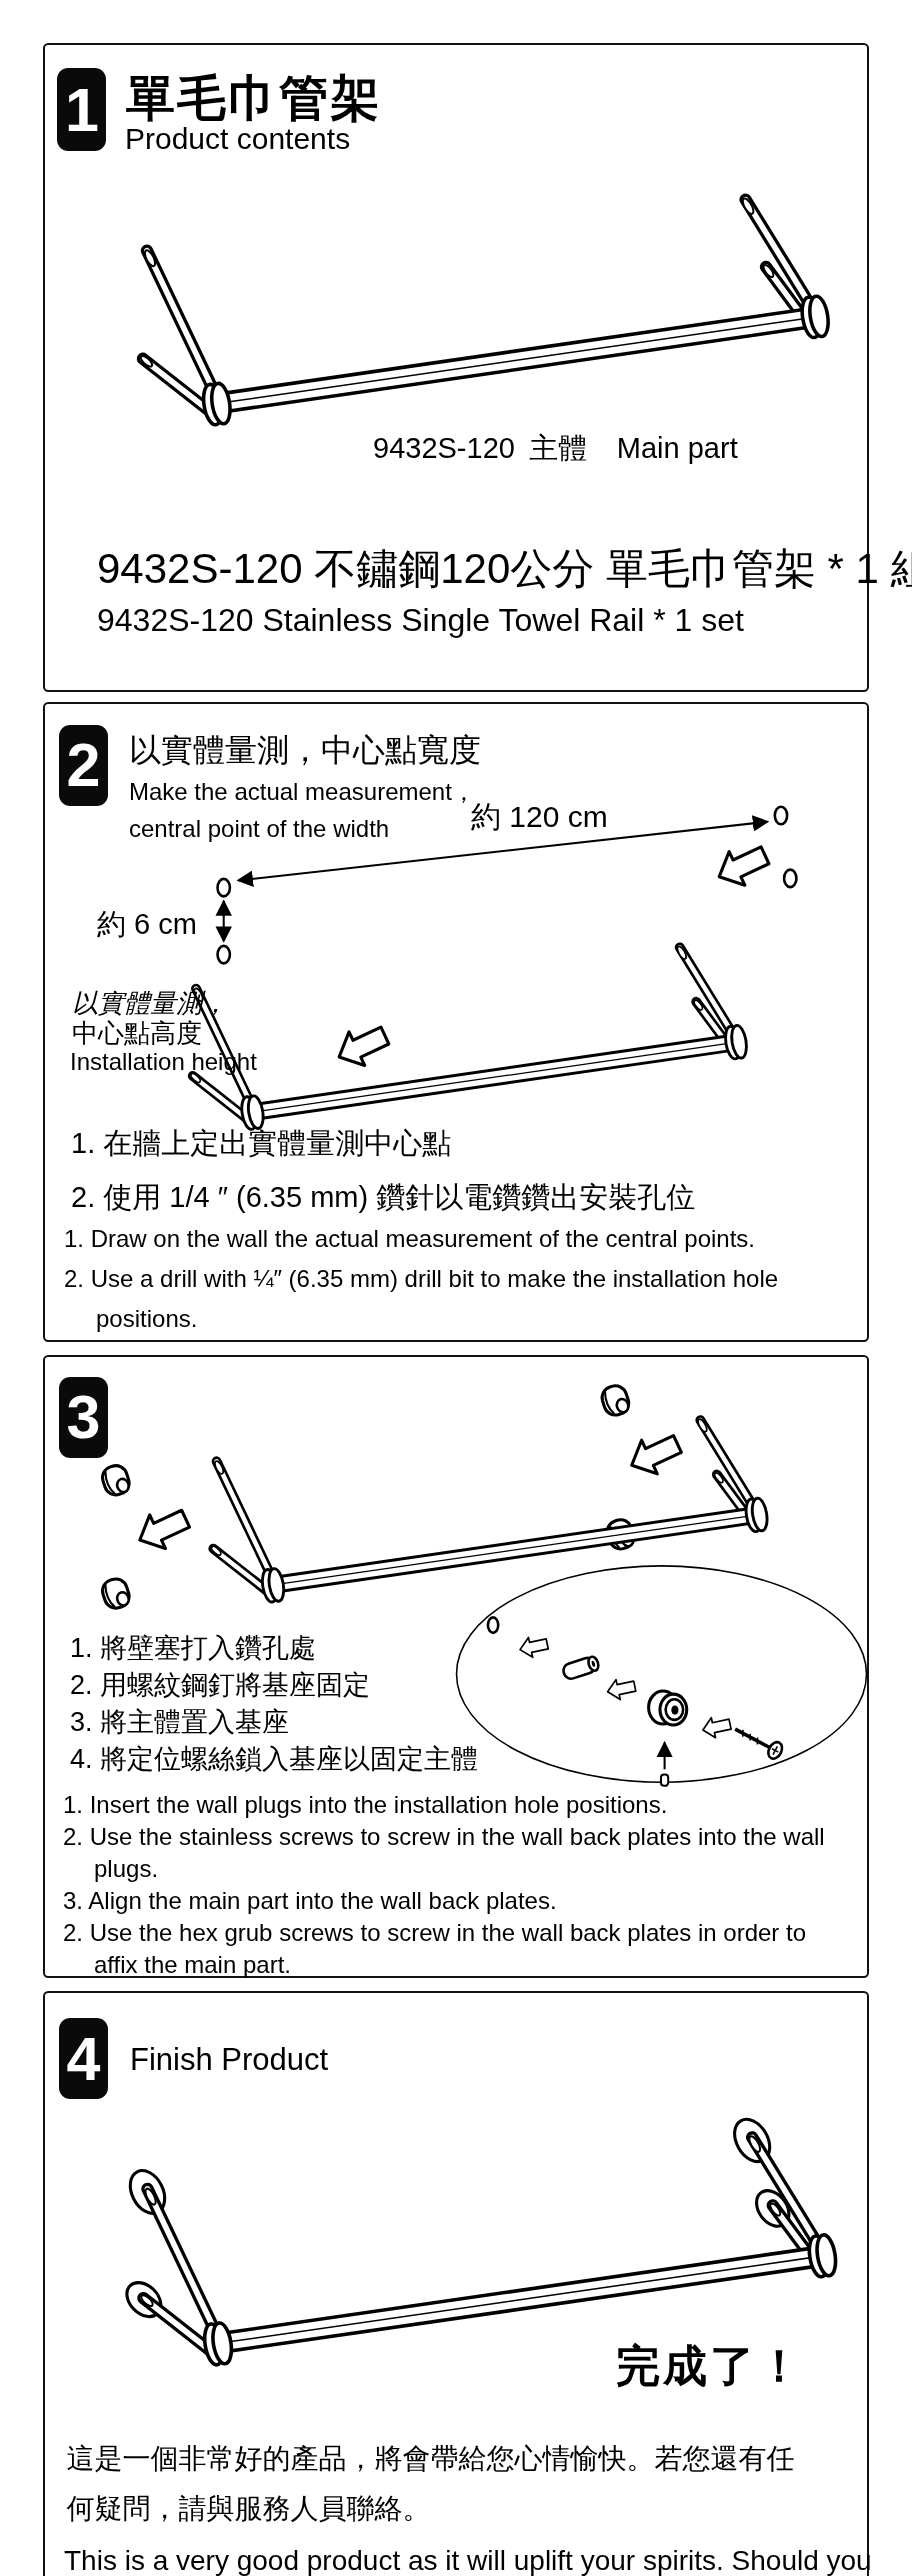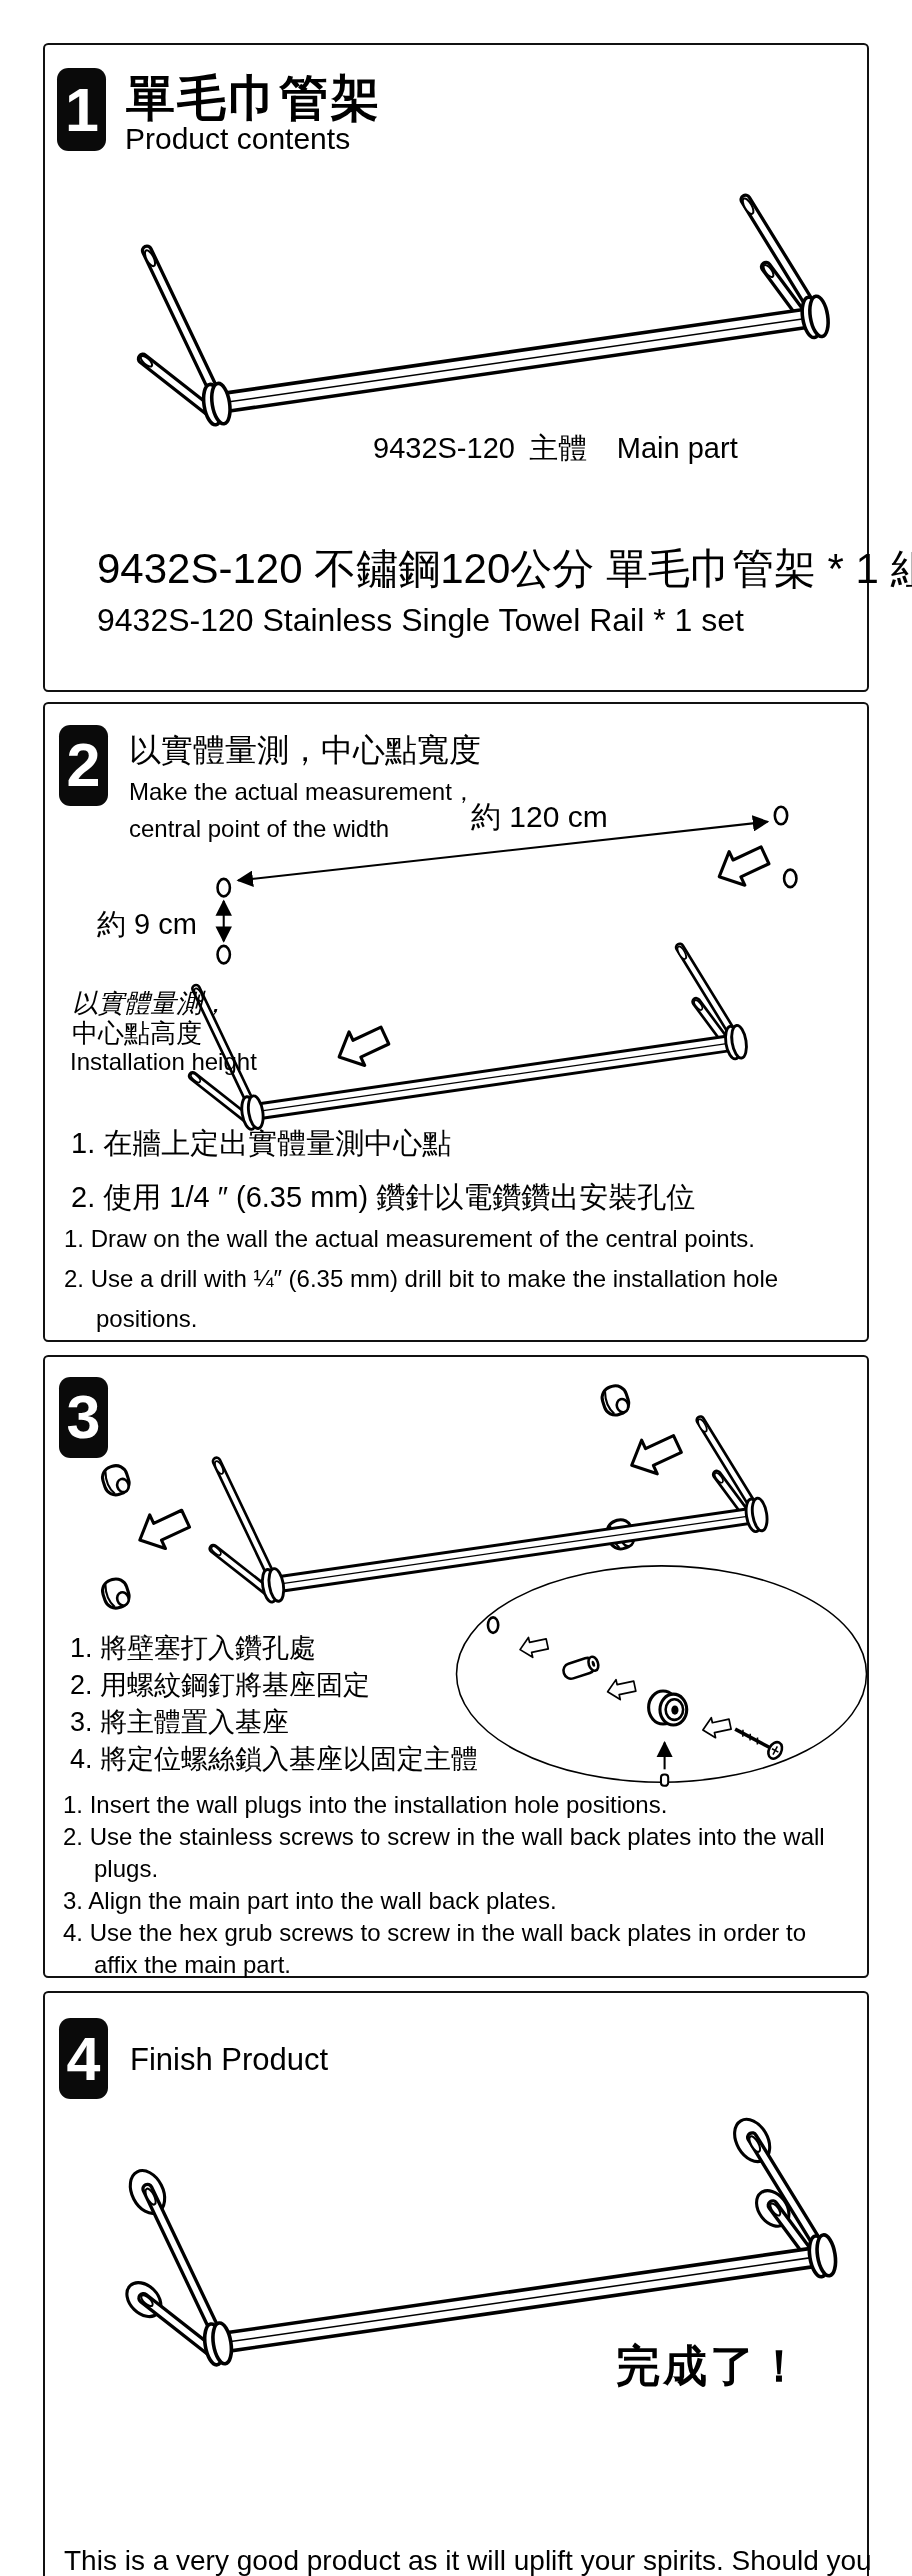--- a/index.html
+++ b/index.html
@@ -161,21 +161,21 @@
       <ellipse cx="1429" cy="216" rx="12" ry="17" fill="#fff" stroke="#000" stroke-width="5"></ellipse>
       <ellipse cx="1447" cy="338" rx="12" ry="17" fill="#fff" stroke="#000" stroke-width="5"></ellipse>
 
       <line x1="347" y1="382" x2="347" y2="460" stroke="#000" stroke-width="4" marker-start="url(#ah)" marker-end="url(#ah)"></line>
 
       <use href="#oarrow" transform="translate(1355,310) rotate(-25)"></use>
       <use href="#oarrow" transform="translate(617,660) rotate(-25)"></use>
     </svg>
 
     <div class="abs dim" style="left:393px;top:93px;margin-left:33px;">約 120 cm</div>
-    <div class="abs dim7" style="left:52px;top:201px;">約 9 cm</div>
+    <div class="abs dim7" style="left:52px;top:201px;">約 6 cm</div>
     <div class="abs note-zh" style="left:27px;top:282px;font-style:italic;">以實體量測，</div>
     <div class="abs note-zh" style="left:27px;top:312px;">中心點高度</div>
     <div class="abs note-en" style="left:25px;top:344px;">Installation height</div>
 
     <div class="steps steps-zh2" style="left:26px;top:412px;">
 
     <div class="step-line">1. 在牆上定出實體量測中心點</div>
         <div class="step-line">2. 使用 1/4 ″ (6.35 mm) 鑽針以電鑽鑽出安裝孔位</div>
       </div>
     <div class="steps steps-en2" style="left:19px;top:515px;">
@@ -219,37 +219,42 @@
     <div class="step-line">1. 將壁塞打入鑽孔處</div>
         <div class="step-line">2. 用螺紋鋼釘將基座固定</div>
         <div class="step-line">3. 將主體置入基座</div>
         <div class="step-line">4. 將定位螺絲鎖入基座以固定主體</div>
       </div>
     <div class="steps steps-en3" style="left:18px;top:432px;">
 
     <div class="step-line">1. Insert the wall plugs into the installation hole positions.</div>
         <div class="step-line">2. Use the stainless screws to screw in the wall back plates into the wall plugs.</div>
         <div class="step-line">3. Align the main part into the wall back plates.</div>
-        <div class="step-line">4. Use the hex grub screws to screw in the wall back plates in order to affix the main part.</div>
+        <div class="step-line">2. Use the hex grub screws to screw in the wall back plates in order to affix the main part.</div>
       </div>
   </section>
 
   <section class="box" style="top:1991px;height:657px;">
     <div class="badge" style="left:14px;top:25px;height:81px;">
       <span>4</span>
     </div>
     <div class="abs title4" style="left:85px;top:49px;">Finish Product</div>
 
     <svg width="822" height="657" viewBox="0 0 1596 1275">
       <use href="#plates" transform="translate(95,240)"></use>
       <use href="#rail" transform="translate(95,240)"></use>
     </svg>
 
     <div class="abs done" style="left:571px;top:344px;">完成了！</div>
 
+    <div class="steps closing-zh" style="left:21.6px;top:441px;">
+
+    <div class="step-line">這是一個非常好的產品，將會帶給您心情愉快。若您還有任</div>
+        <div class="step-line">何疑問，請與服務人員聯絡。</div>
+      </div>
     <div class="steps closing-en" style="left:19px;top:542px;">
 
     <div class="step-line">This is a very good product as it will uplift your spirits. Should you</div>
       </div>
   </section>
 
 </div>
 
 
 </body></html>

